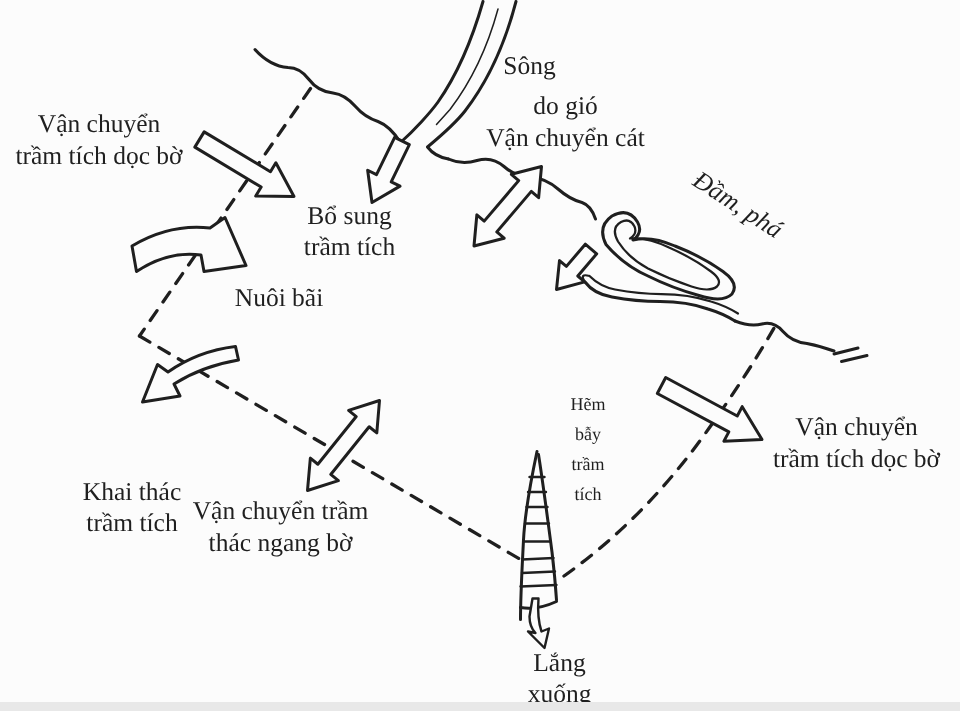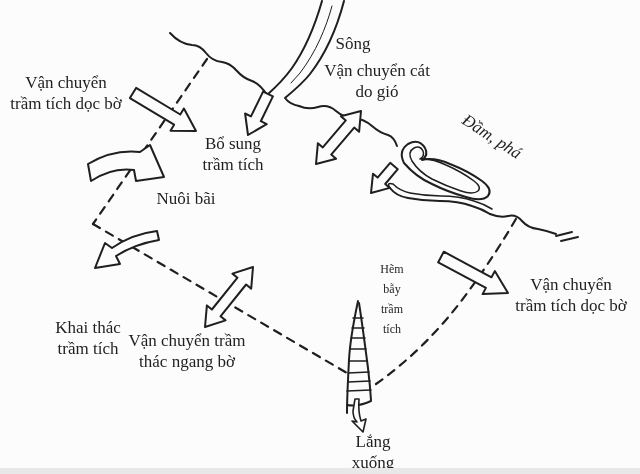--- a/index.html
+++ b/index.html
@@ -69,22 +69,22 @@
         <path stroke-width="1.6" d="M355,399 L353,411 Q353,418 357,422 L352,421 L363,432 L366,419 L361,421 Q358,412 359,399 Z"></path>
       </g>
     </g>
   </svg>
 
   <div class="label" style="left:330px;top:33px;width:46px;">
     <span class="ln">Sông</span>
   </div>
 
   <div class="label" style="left:316px;top:60px;width:122px;">
+    <span class="ln">do gió</span>
     <span class="ln">Vận chuyển cát</span>
-    <span class="ln">do gió</span>
   </div>
 
   <div class="label rot" style="left:442px;top:126px;width:100px;">
     <span class="ln">Đầm, phá</span>
   </div>
 
   <div class="label" style="left:0px;top:72px;width:132px;">
     <span class="ln">Vận chuyển</span>
     <span class="ln">trầm tích dọc bờ</span>
   </div>

